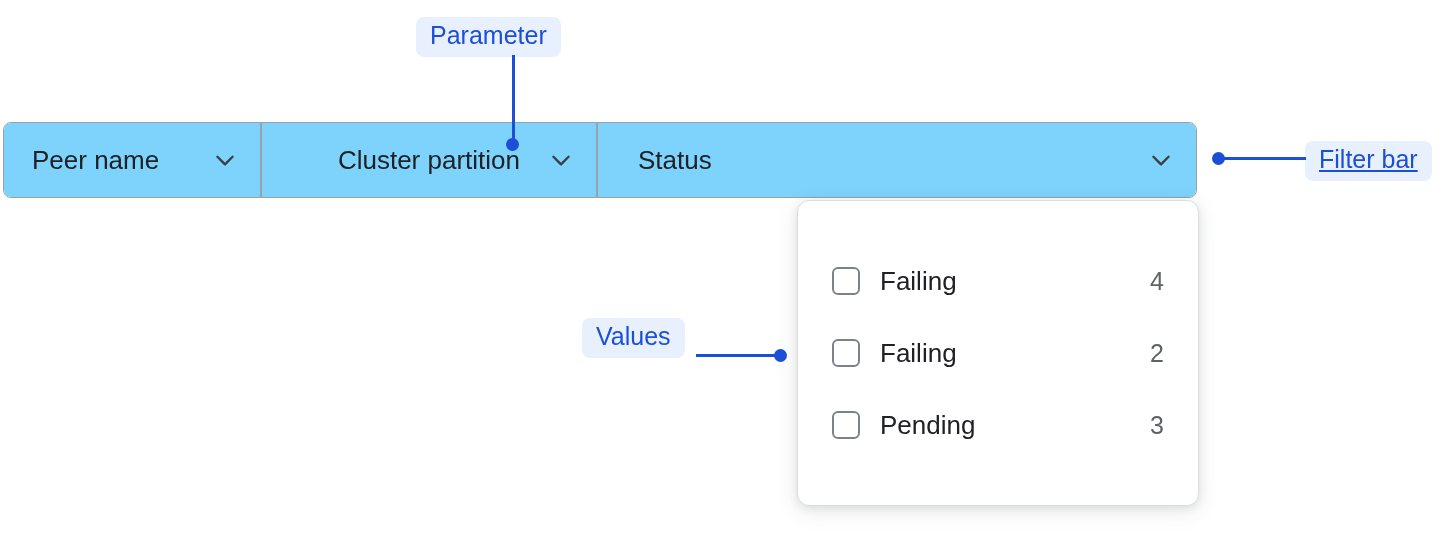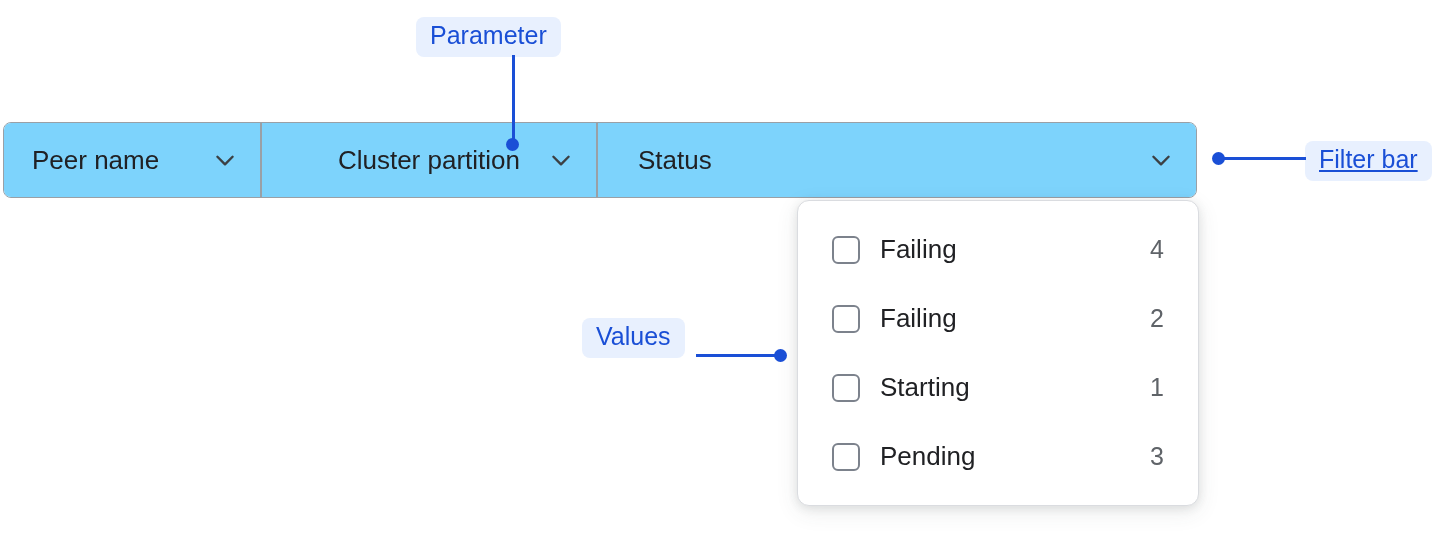--- a/index.html
+++ b/index.html
@@ -218,25 +218,20 @@
     <span class="option-label">Failing</span>
     <span class="option-count">4</span>
   </div>
 
   <div class="option-row">
     <span class="cbox"></span>
     <span class="option-label">Failing</span>
     <span class="option-count">2</span>
   </div>
 
-  <div class="option-row">
-    <span class="cbox"></span>
-    <span class="option-label">Starting</span>
-    <span class="option-count">1</span>
-  </div>
 
   <div class="option-row">
     <span class="cbox"></span>
     <span class="option-label">Pending</span>
     <span class="option-count">3</span>
   </div>
 
 </div>
 
 <div class="anno-chip" id="anno-parameter">Parameter</div>

